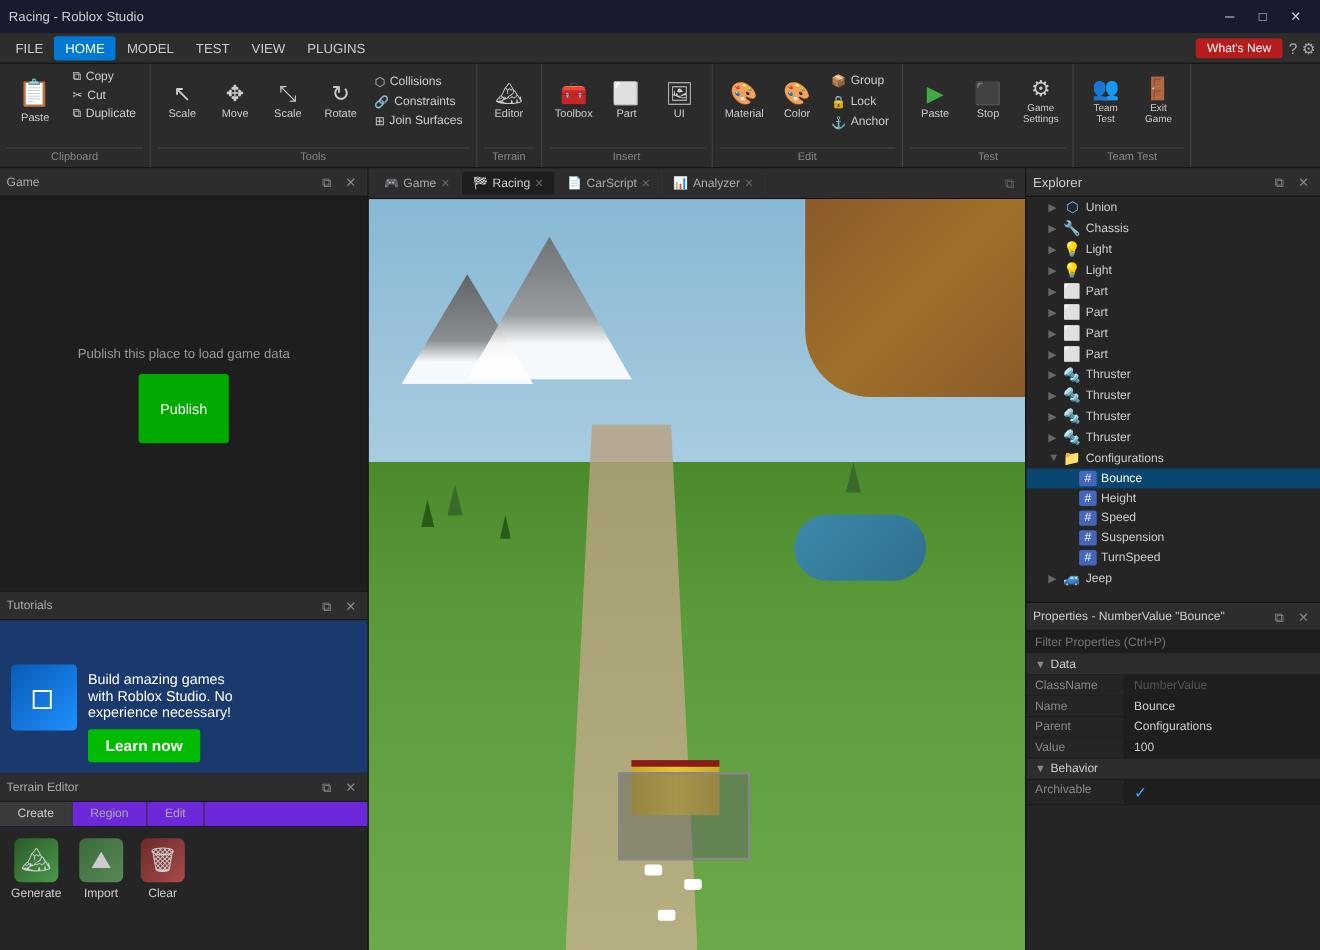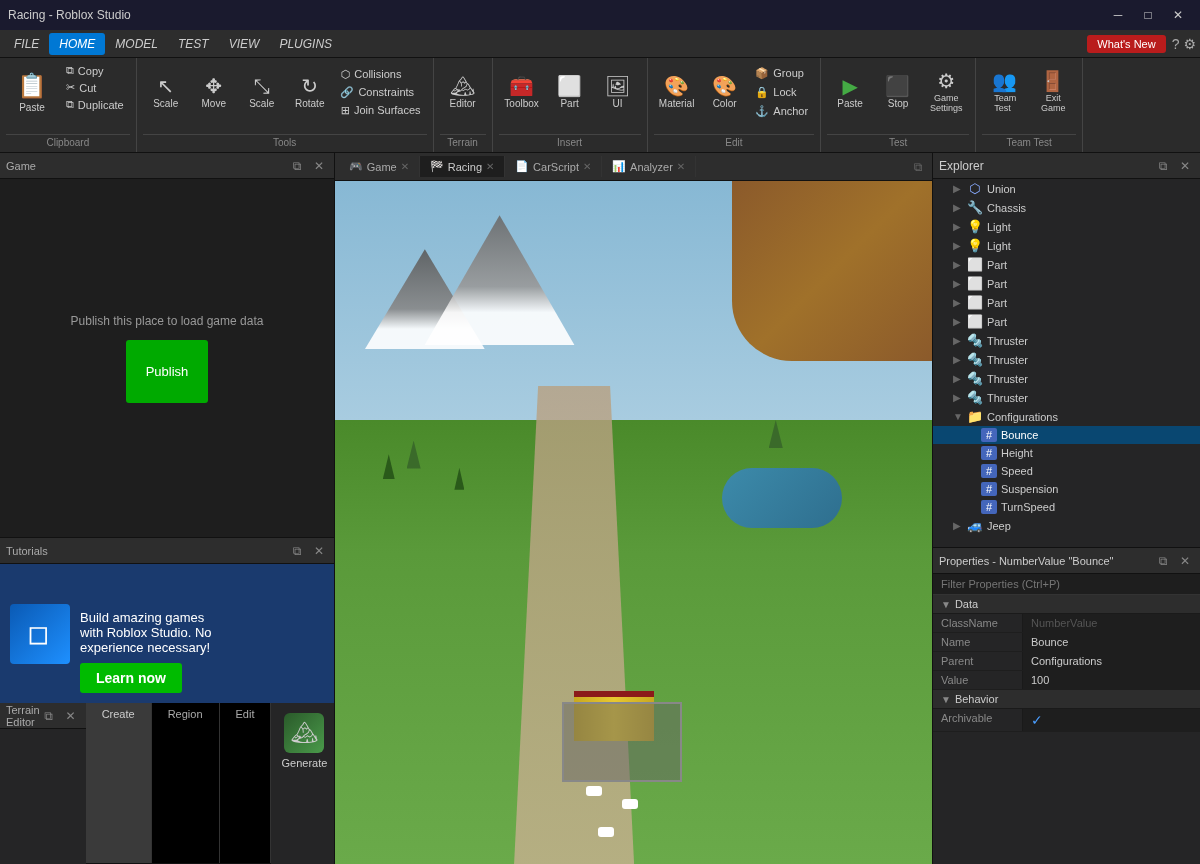--- a/index.html
+++ b/index.html
@@ -5,21 +5,21 @@
     * { box-sizing: border-box; margin: 0; padding: 0; }
     body { font-family: 'Segoe UI', Arial, sans-serif; font-size: 12px; background: #1e1e1e; color: #ccc; overflow: hidden; width: 1200px; height: 864px; }
 
     
     #titlebar { background: #1a1a2e; height: 30px; display: flex; align-items: center; padding: 0 8px; justify-content: space-between; gap: 47px; }
     #titlebar .win-controls { display: flex; gap: 2px; }
     #titlebar .win-btn { width: 28px; height: 22px; background: transparent; border: none; color: #ccc; cursor: pointer; font-size: 12px; display: flex; align-items: center; justify-content: center; }
 
     
     #menubar { background: #2d2d2d; height: 28px; display: flex; align-items: center; padding: 0 4px; border-bottom: 1px solid #111; }
-    #menubar .menu-item { padding: 4px 10px; color: #ccc; cursor: pointer; font-size: 12px; border-radius: 3px; font-style: italic; }
+    #menubar .menu-item { padding: 4px 10px; color: #ccc; cursor: pointer; font-size: 12px; border-radius: 3px; }
     #menubar .menu-item:hover, #menubar .menu-item.active { background: #0078d4; color: white; }
     #menubar .whats-new { margin-left: auto; background: #b91c1c; color: white; padding: 3px 10px; border-radius: 3px; font-size: 11px; cursor: pointer; }
     #menubar .help-icons { display: flex; gap: 4px; margin-left: 6px; color: #aaa; cursor: pointer; font-size: 14px; }
 
     
     #ribbon { background: #2b2b2b; height: 95px; display: flex; border-bottom: 1px solid #111; }
     .ribbon-section { display: flex; flex-direction: column; border-right: 1px solid #444; padding: 4px 6px; min-width: fit-content; }
     .ribbon-section-label { font-size: 10px; color: #888; text-align: center; margin-top: auto; padding-top: 2px; border-top: 1px solid #444; }
     .ribbon-tools { display: flex; flex: 1; align-items: flex-start; gap: 2px; padding-bottom: 4px; }
     .ribbon-btn { display: flex; flex-direction: column; align-items: center; justify-content: center; width: 46px; height: 60px; cursor: pointer; border-radius: 3px; color: #ccc; font-size: 10px; text-align: center; gap: 2px; }
@@ -46,22 +46,22 @@
     .game-content { flex: 1; display: flex; flex-direction: column; align-items: center; justify-content: center; background: #1e1e1e; color: #999; font-size: 12px; gap: 12px; }
     .publish-btn { background: #00aa00; color: white; border: none; padding: 24px 20px; cursor: pointer; border-radius: 3px; font-size: 13px; }
 
     
     #tutorials-panel { flex: 0 0 auto; display: flex; flex-direction: column; }
     .tutorials-content { background: #1a3a6e; display: flex; align-items: center; gap: 10px; padding: 10px; flex: 1; }
     .roblox-logo { width: 60px; height: 60px; background: linear-gradient(135deg, #0a5ab5, #1e90ff); display: flex; align-items: center; justify-content: center; font-size: 28px; color: white; border-radius: 4px; flex-shrink: 0; }
     .learn-btn { background: #00bb00; color: white; border: none; padding: 7px 16px; cursor: pointer; border-radius: 3px; font-size: 14px; font-weight: bold; white-space: nowrap; }
 
     
-    #terrain-panel { flex: 1; display: flex; flex-direction: row; }
-    .terrain-tabs { display: flex; background: #000000; border-bottom: 1px solid #111; }
+    #terrain-panel { flex: 1; display: flex; flex-direction: column; }
+    .terrain-tabs { display: flex; background: #6d28d9; border-bottom: 1px solid #111; }
     .terrain-tab { padding: 5px 16px; font-size: 11px; color: #aaa; cursor: pointer; border-right: 1px solid #333; }
     .terrain-tab:hover, .terrain-tab.active { color: #ccc; background: #3a3a3a; }
     .terrain-content { flex: 1; padding: 10px; display: flex; gap: 16px; align-items: flex-start; }
     .terrain-btn { display: flex; flex-direction: column; align-items: center; gap: 4px; cursor: pointer; color: #ccc; font-size: 11px; }
     .terrain-btn .icon { width: 40px; height: 40px; border-radius: 6px; display: flex; align-items: center; justify-content: center; font-size: 22px; }
     .terrain-btn .icon.green { background: linear-gradient(135deg, #2a5a2a, #4a9a4a); }
     .terrain-btn .icon.mountain { background: linear-gradient(135deg, #3a6a3a, #5a8a5a); }
     .terrain-btn .icon.red { background: linear-gradient(135deg, #6a2a2a, #aa4a4a); }
 
     
@@ -272,21 +272,21 @@
         <span style="font-size:9px;text-align:center;">Game<br>Settings</span>
       </div>
     </div>
     <div class="ribbon-section-label">Test</div>
   </div>
 
   <div class="ribbon-section">
     <div class="ribbon-tools">
       <div class="ribbon-btn">
         <span class="icon">👥</span>
-        <span style="font-size:9px;text-align:left;">Team<br>Test</span>
+        <span style="font-size:9px;text-align:center;">Team<br>Test</span>
       </div>
       <div class="ribbon-btn">
         <span class="icon">🚪</span>
         <span style="font-size:9px;text-align:center;">Exit<br>Game</span>
       </div>
     </div>
     <div class="ribbon-section-label">Team Test</div>
   </div>
 </div>
 

